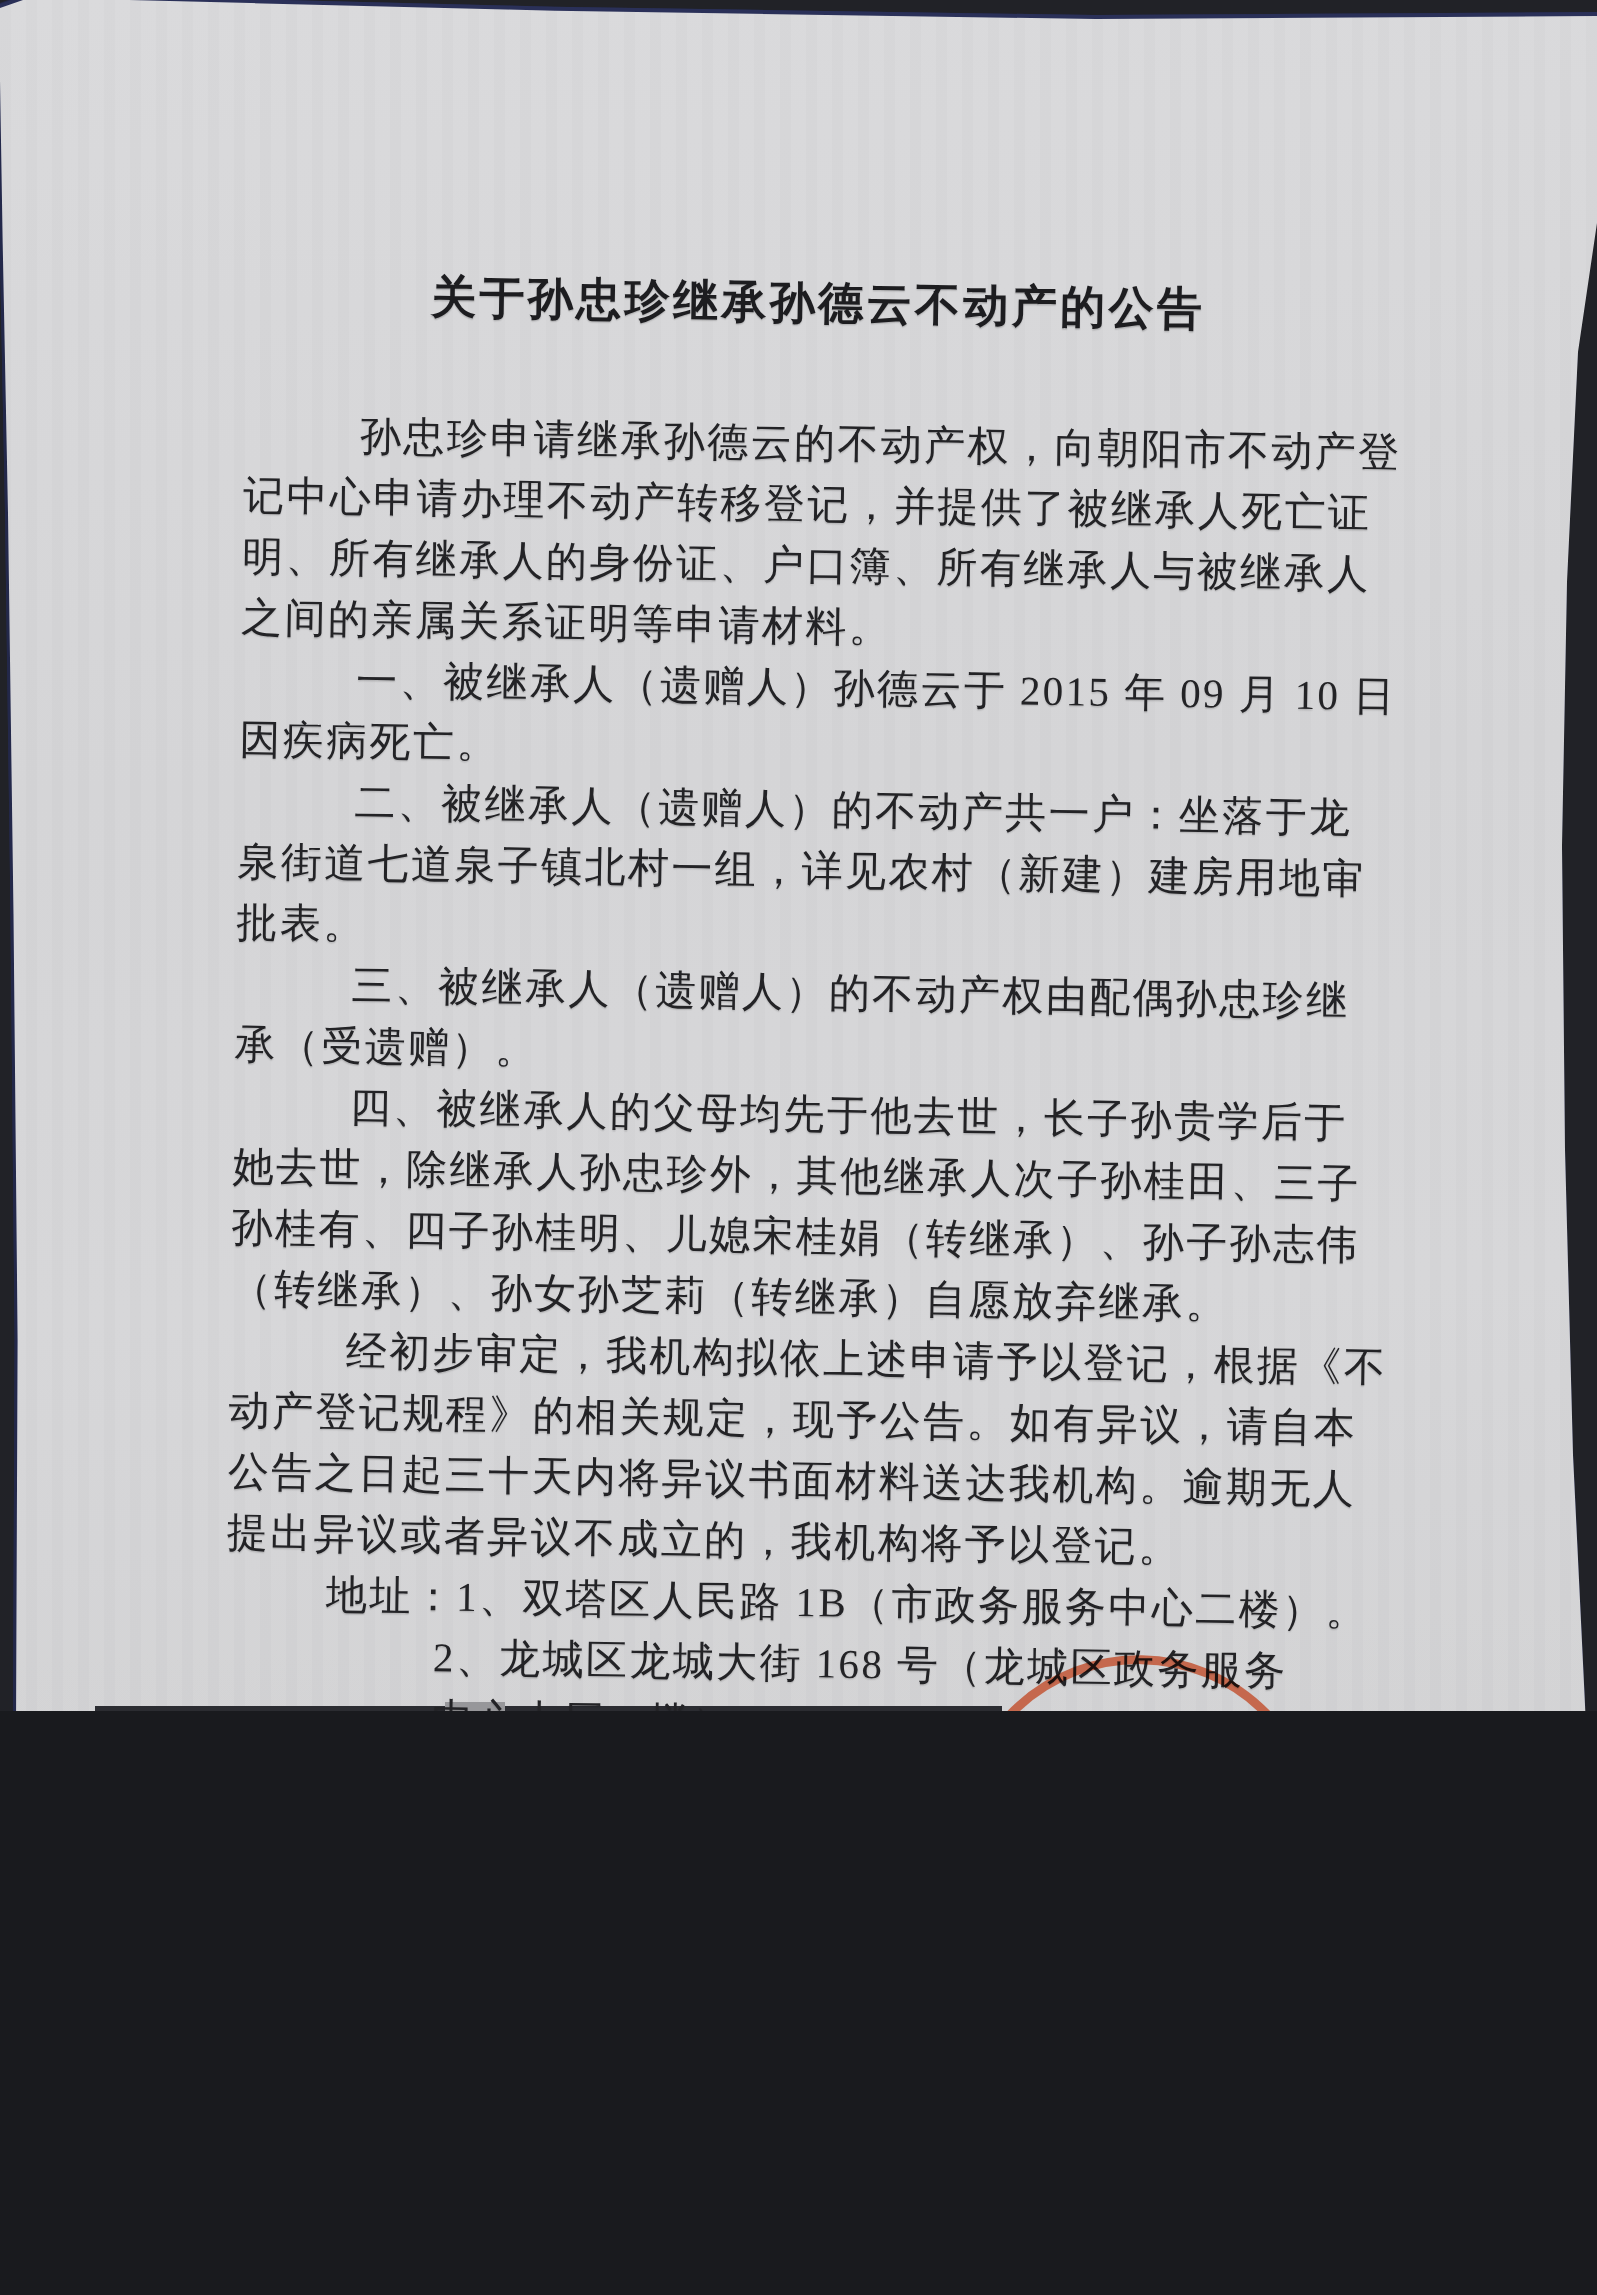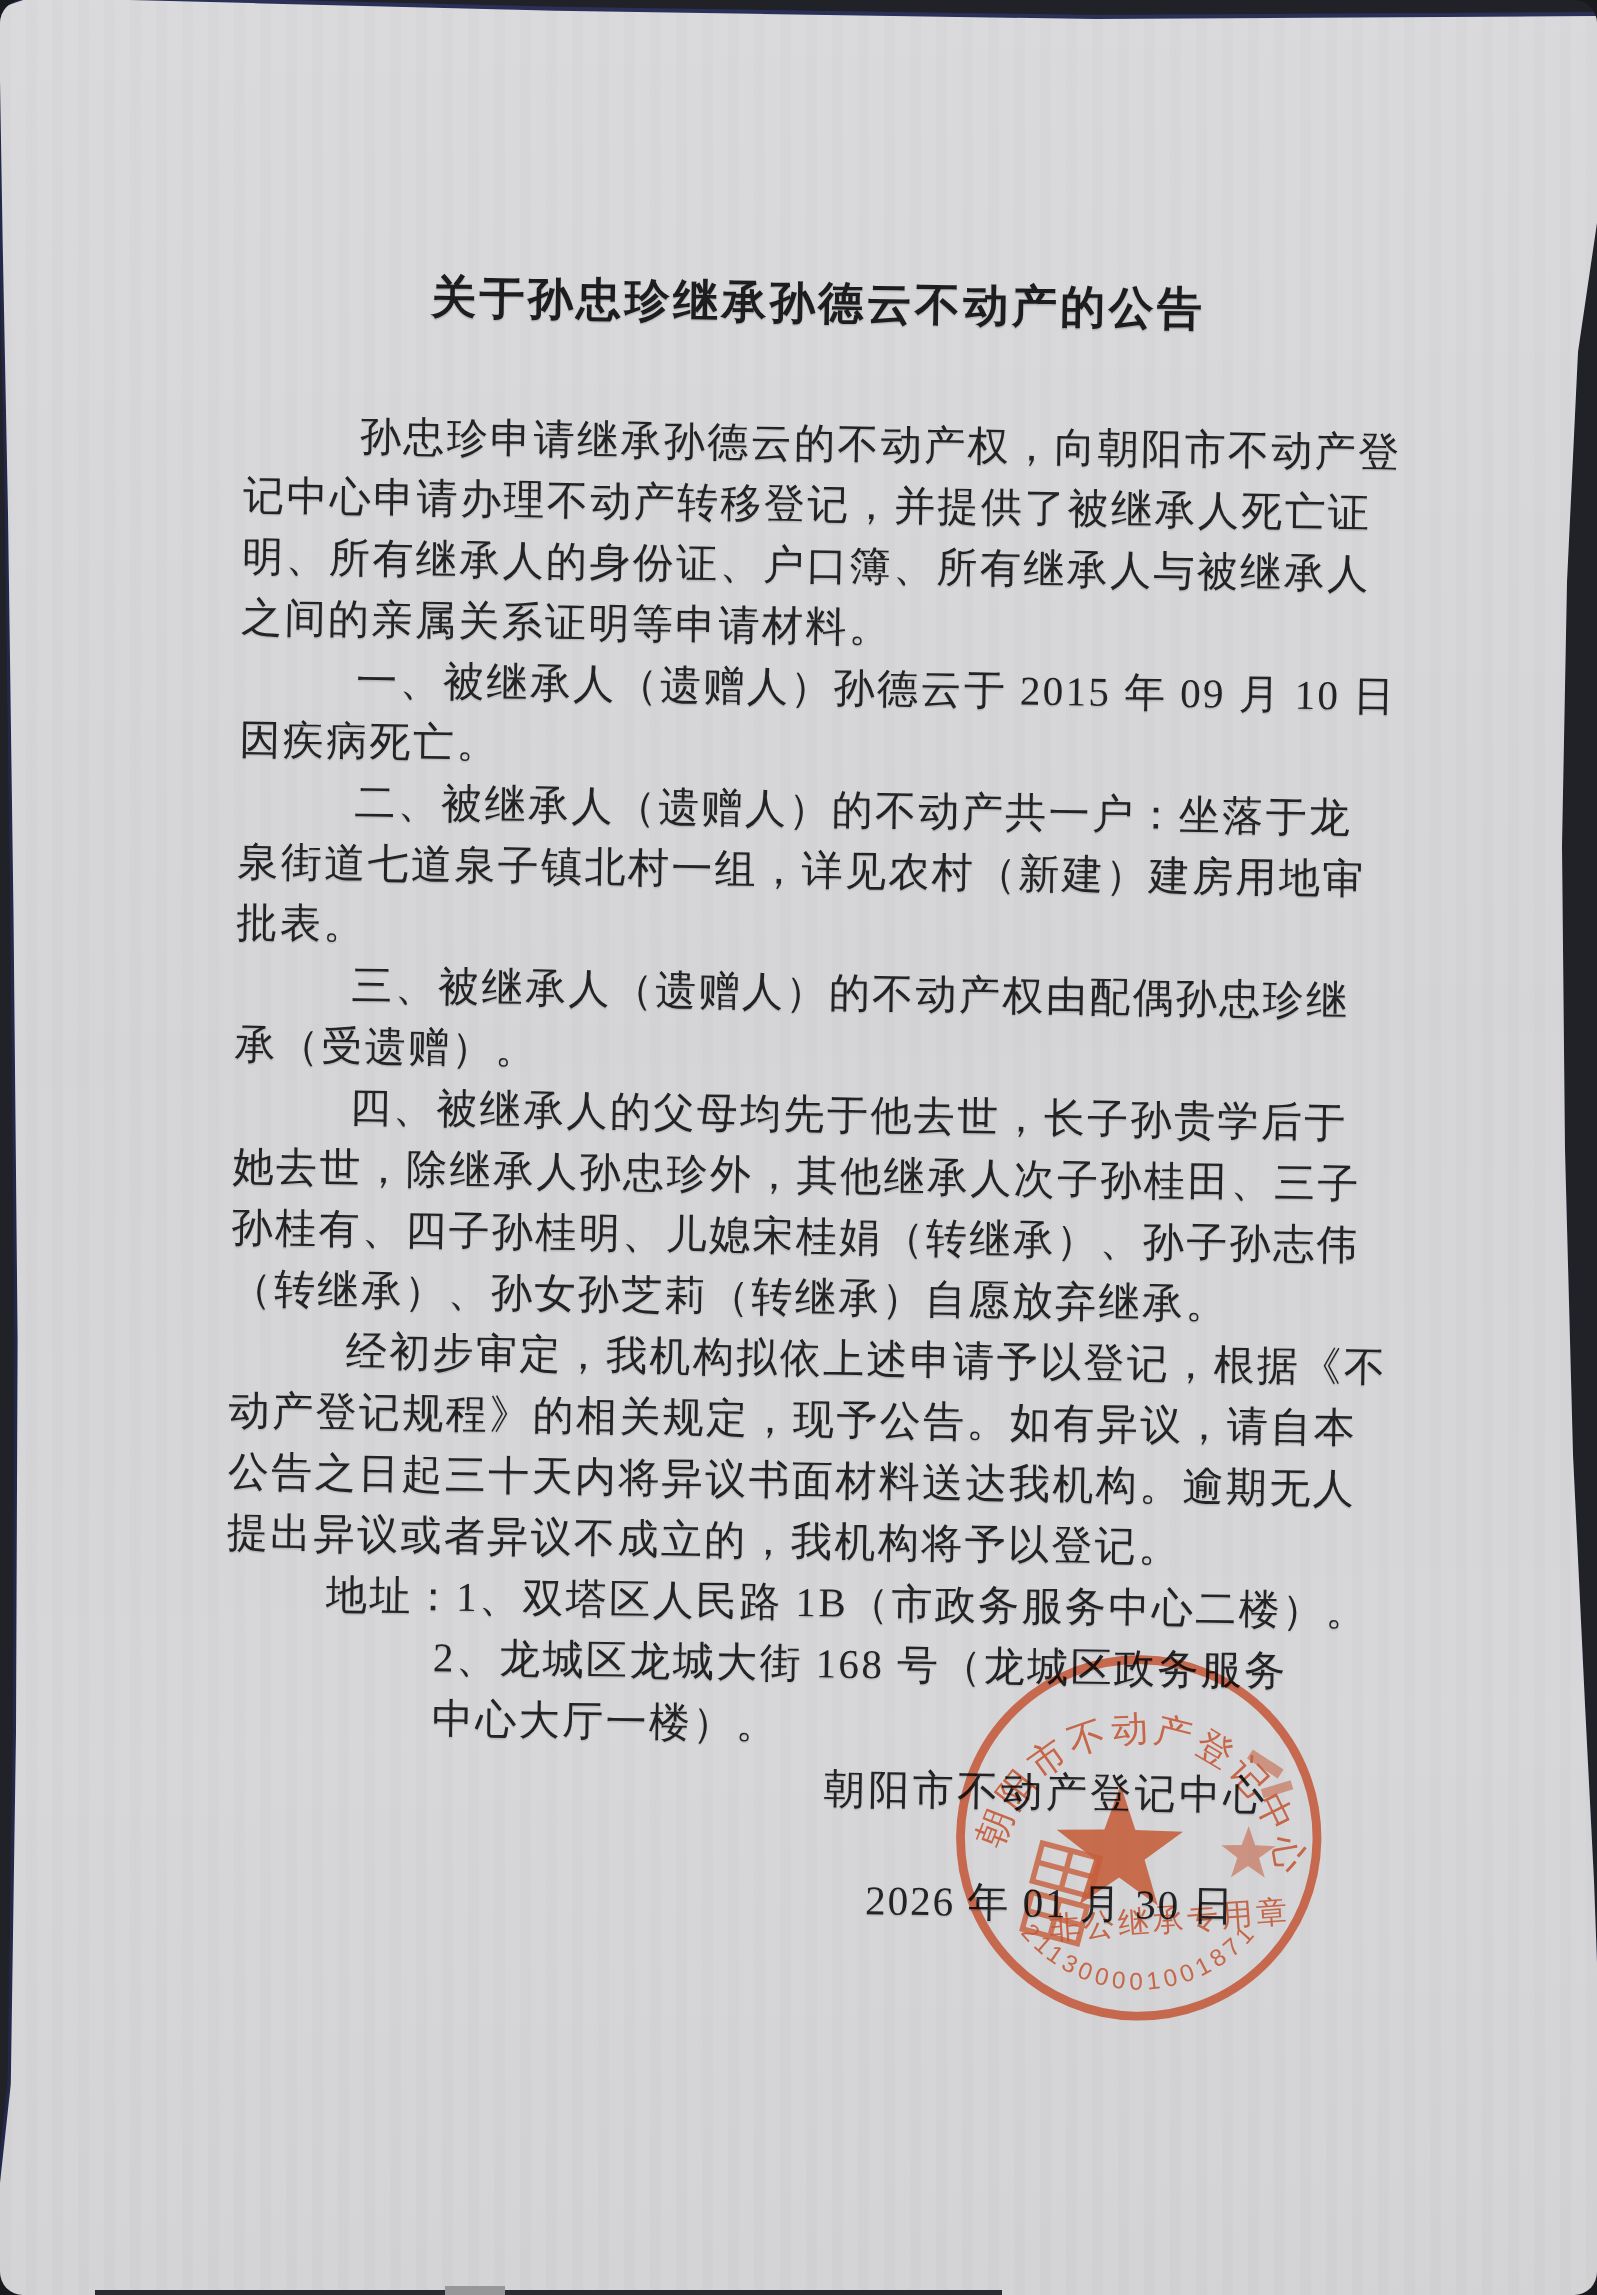--- a/index.html
+++ b/index.html
@@ -1,22 +1,21 @@
 <!DOCTYPE html>
 <html style="font-size:10.8px"><head>
 <meta charset="utf-8">
 <style>
   html,body{margin:0;padding:0;background:#191a1e;}
   .photo{
     position:relative;
-    width:1597px;height:2295px;
+    width:1597px;height:1711px;
     background:#212227;
     overflow:hidden;
     font-family:"Liberation Serif","DejaVu Serif",serif;
-    border-radius:23px;
   }
   
   .paper-shadow{
     position:absolute;inset:0;
     filter:drop-shadow(0 -4px 0 #2a3058) drop-shadow(-2.7px 0 0 #23284a);
   }
   .paper{
     position:absolute;inset:0;
     background:
       repeating-linear-gradient(90deg, rgba(0,0,0,0.016) 0 10.8px, rgba(255,255,255,0.012) 10.8px 26px),

